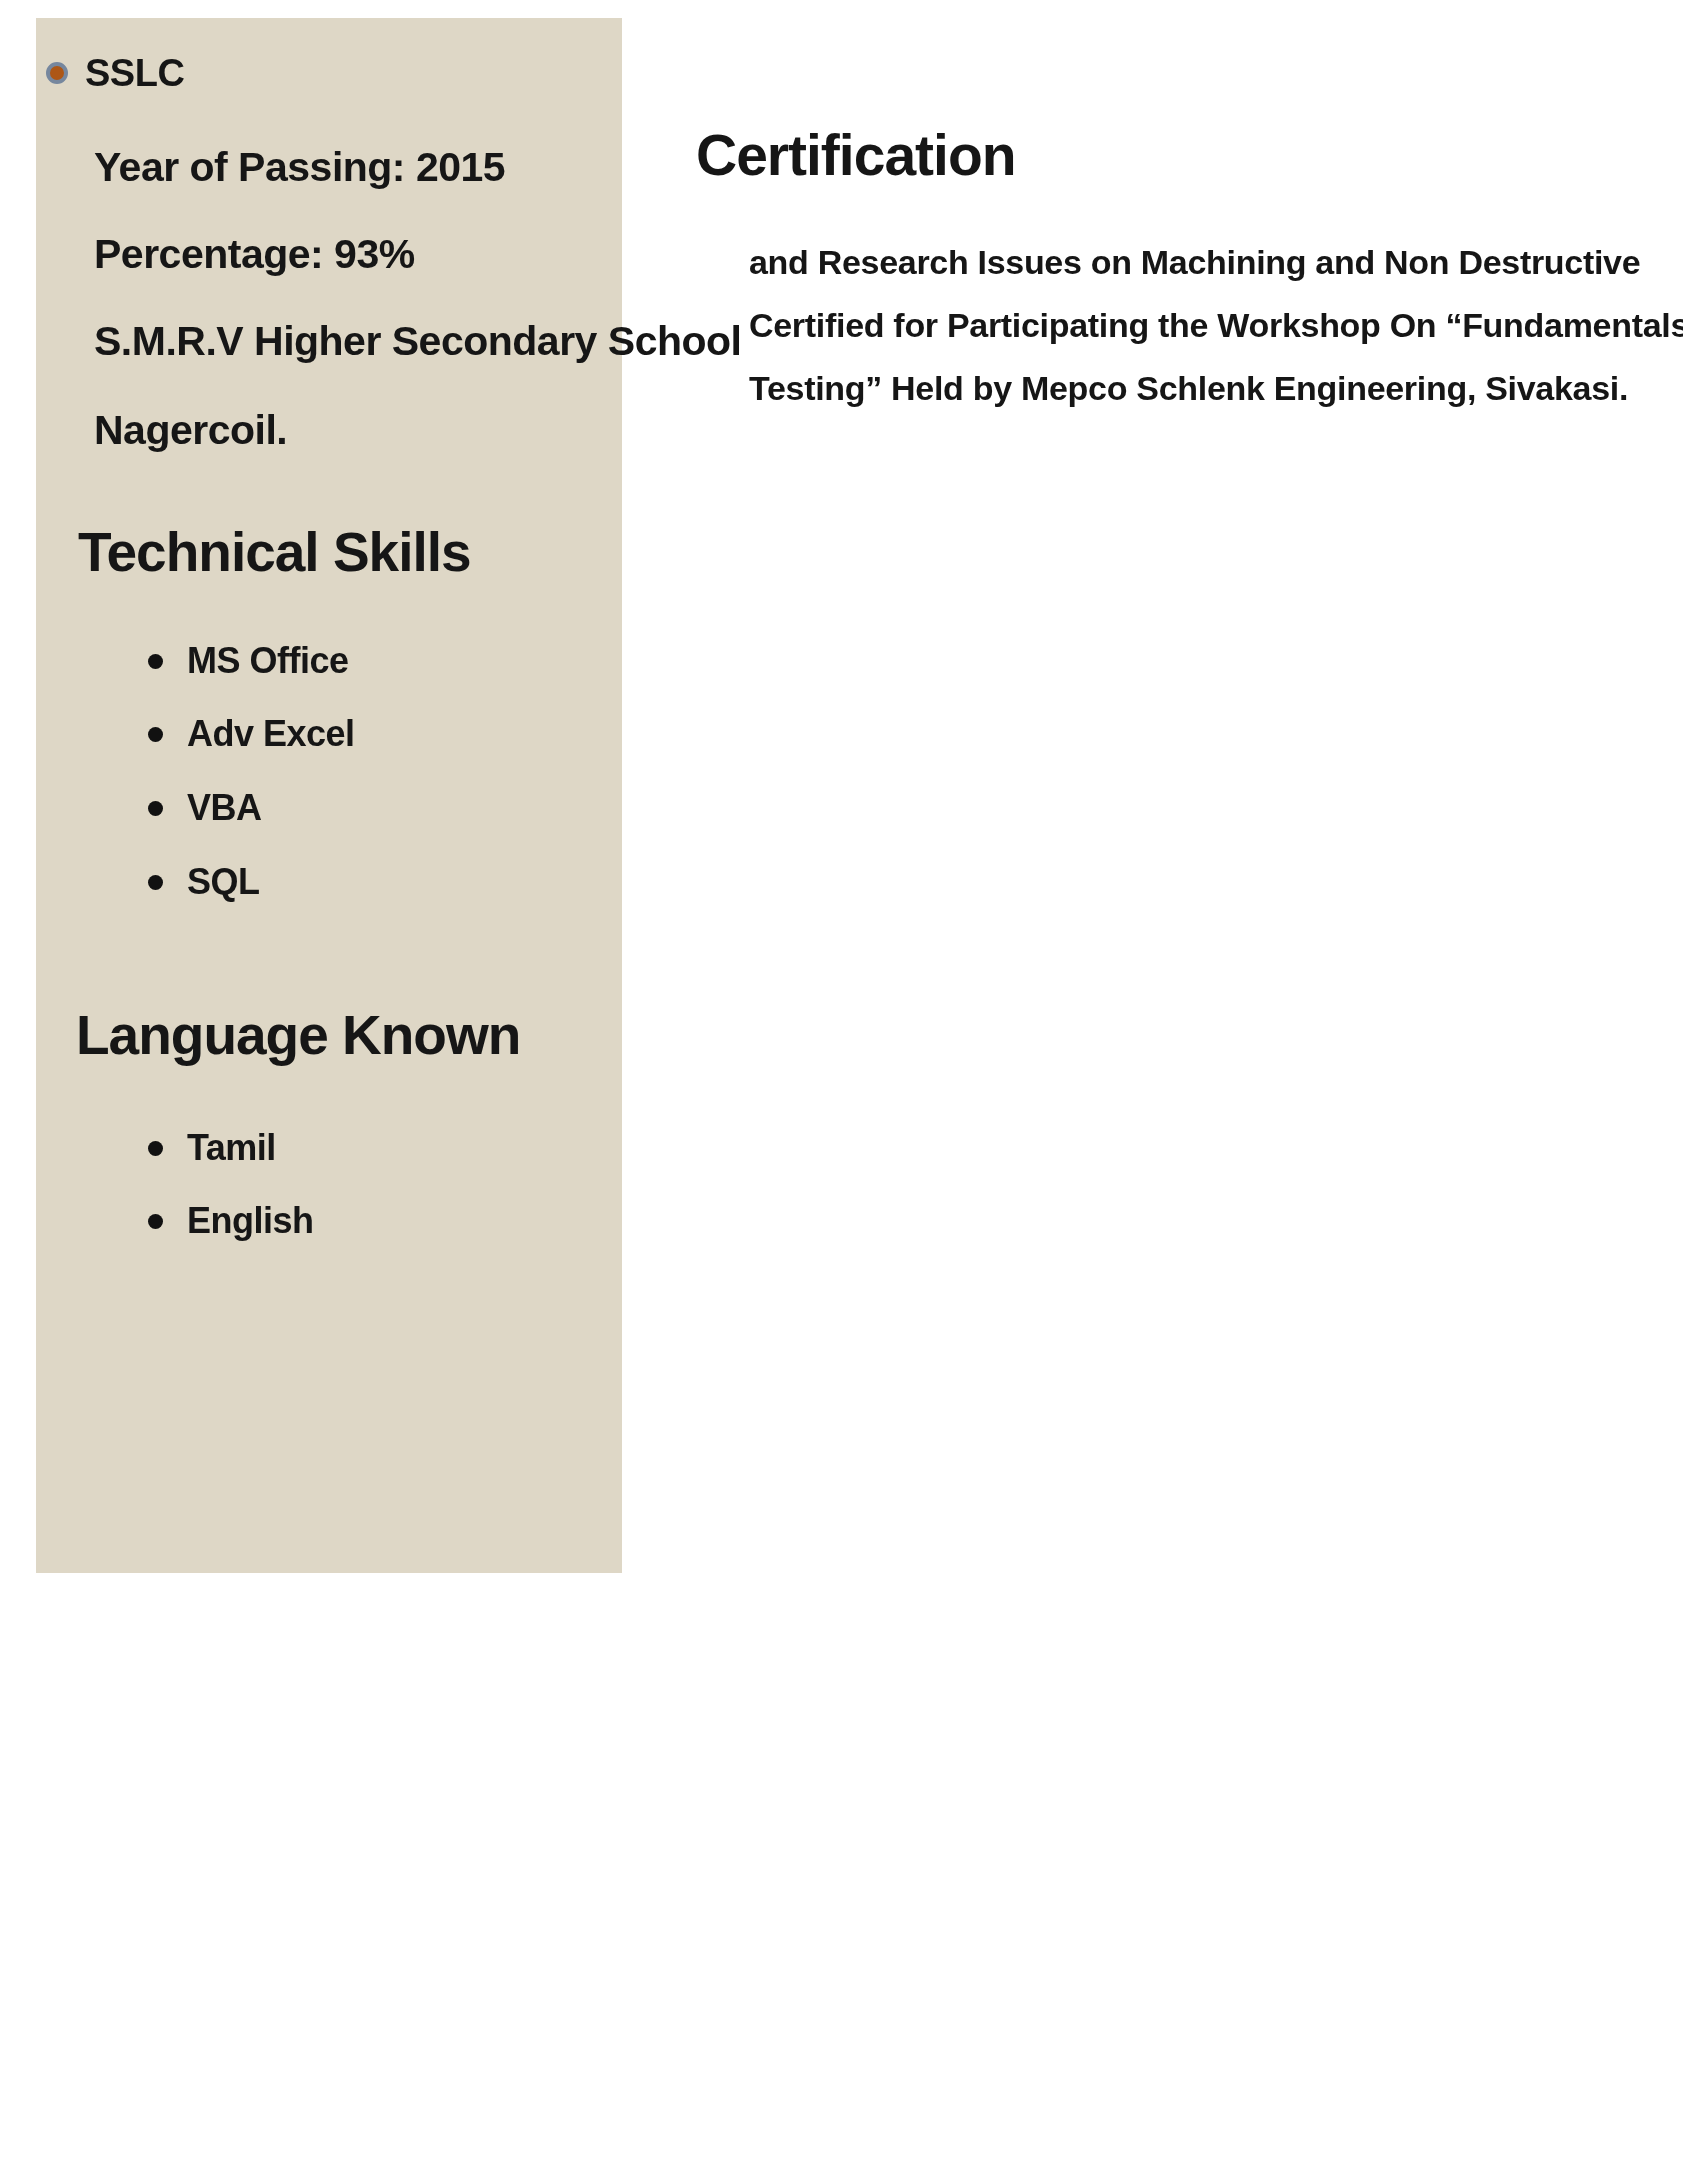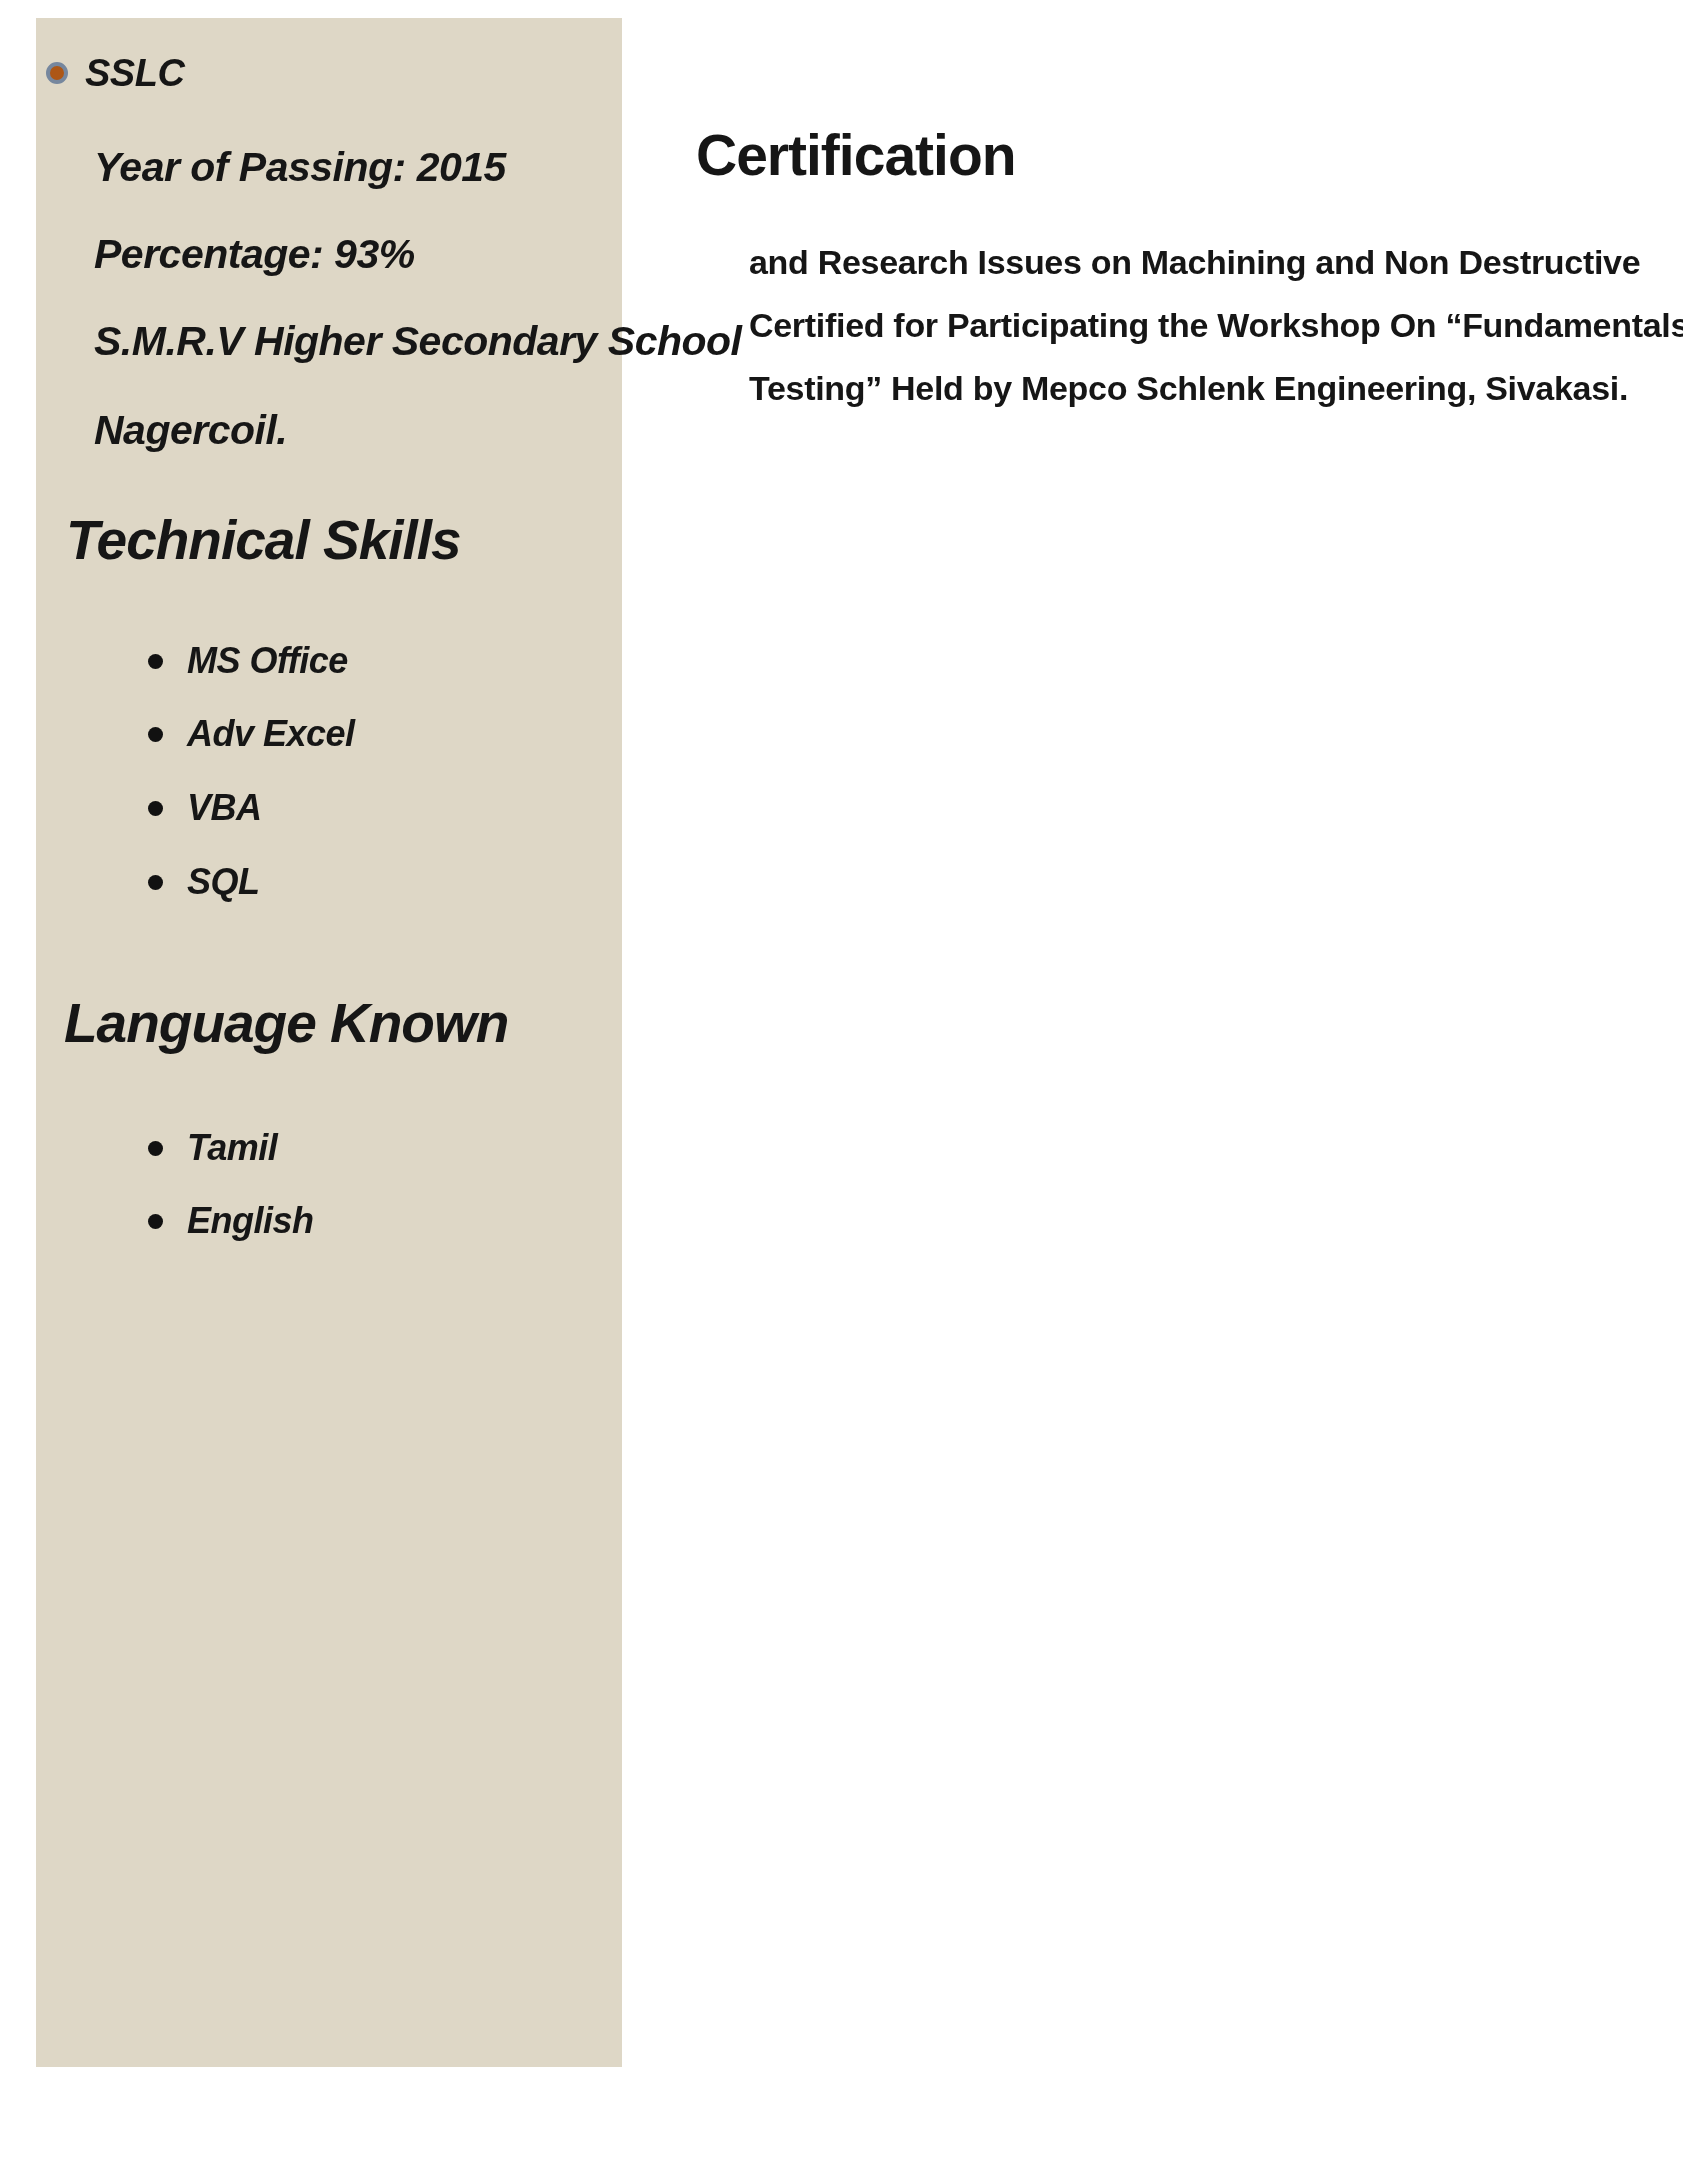--- a/index.html
+++ b/index.html
@@ -17,23 +17,22 @@
     font-weight: 700;
     color: var(--text, #161616);
   }
 
   
   .sidebar {
     position: absolute;
     left: 36px;
     top: 18px;
     width: 586px;
-    height: 2049px;
+    height: 1555px;
     background: var(--sidebar-bg, #ded7c6);
-    font-style: italic;
   }
   .edu-entry {
     position: absolute;
     left: 10px;
     top: 36px;
     display: flex;
     align-items: center;
     gap: 17px;
   }
   .edu-bullet {
@@ -58,21 +57,21 @@
     letter-spacing: -0.5px;
     white-space: nowrap;
   }
   .d1 { top: 129px; }
   .d2 { top: 216px; }
   .d3 { top: 303px; }
   .d4 { top: 392px; }
 
   .side-heading {
     position: absolute;
-    margin: 0;
+    margin: 12px;
     font-size: 55px;
     line-height: 59px;
     letter-spacing: -1px;
     white-space: nowrap;
   }
   .h-tech { left: 30px; top: 493px; }
   .h-lang { left: 28px; top: 976px; }
 
   .li {
     position: absolute;

